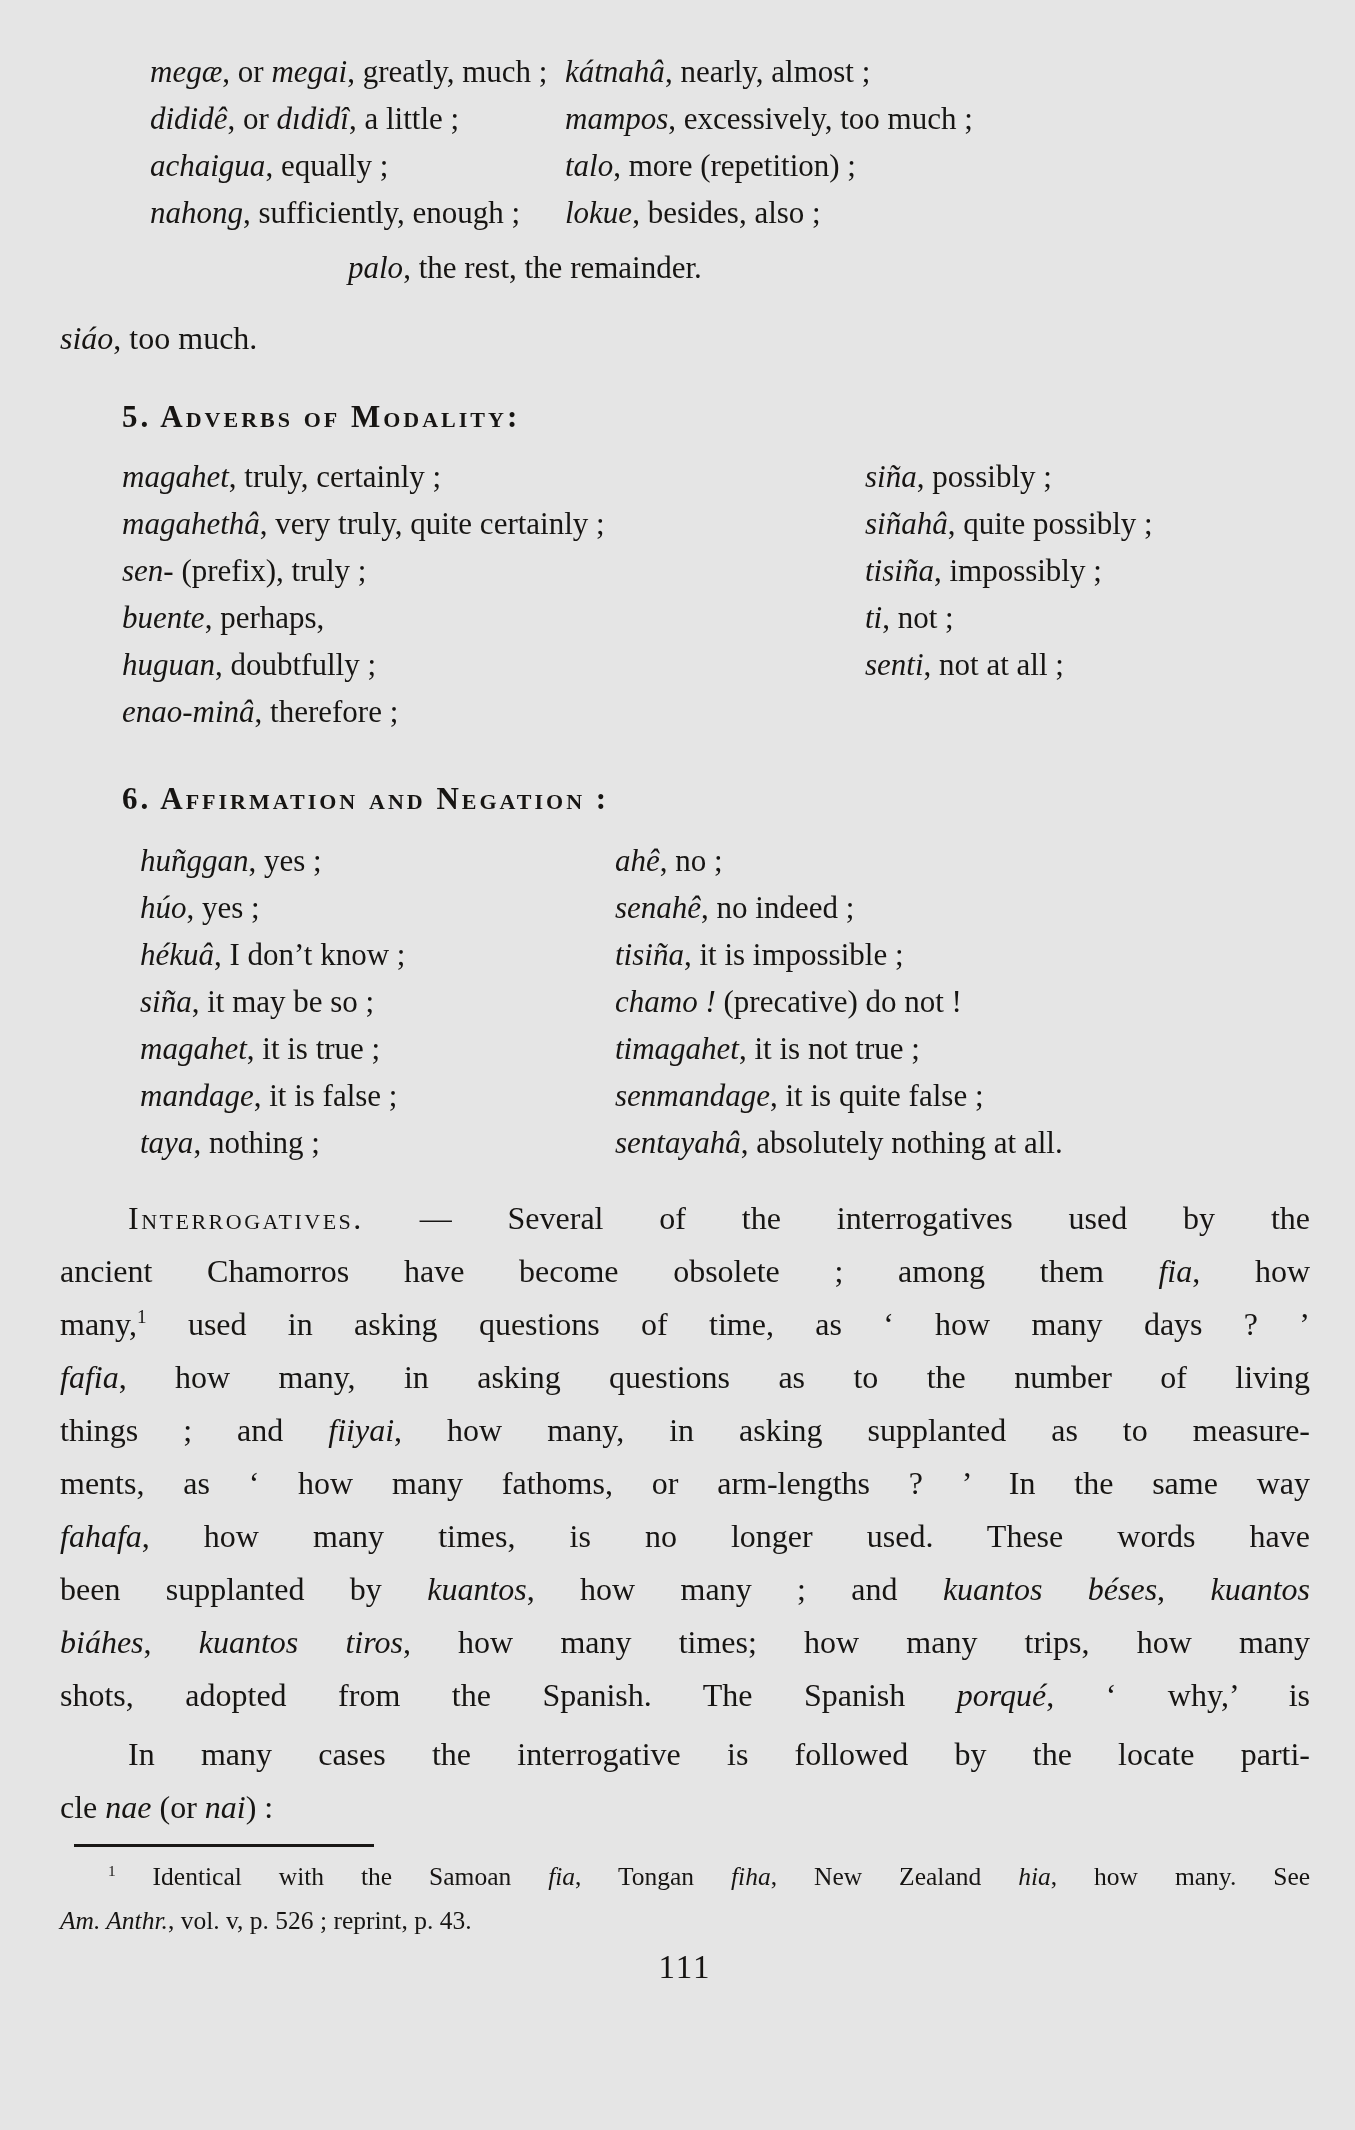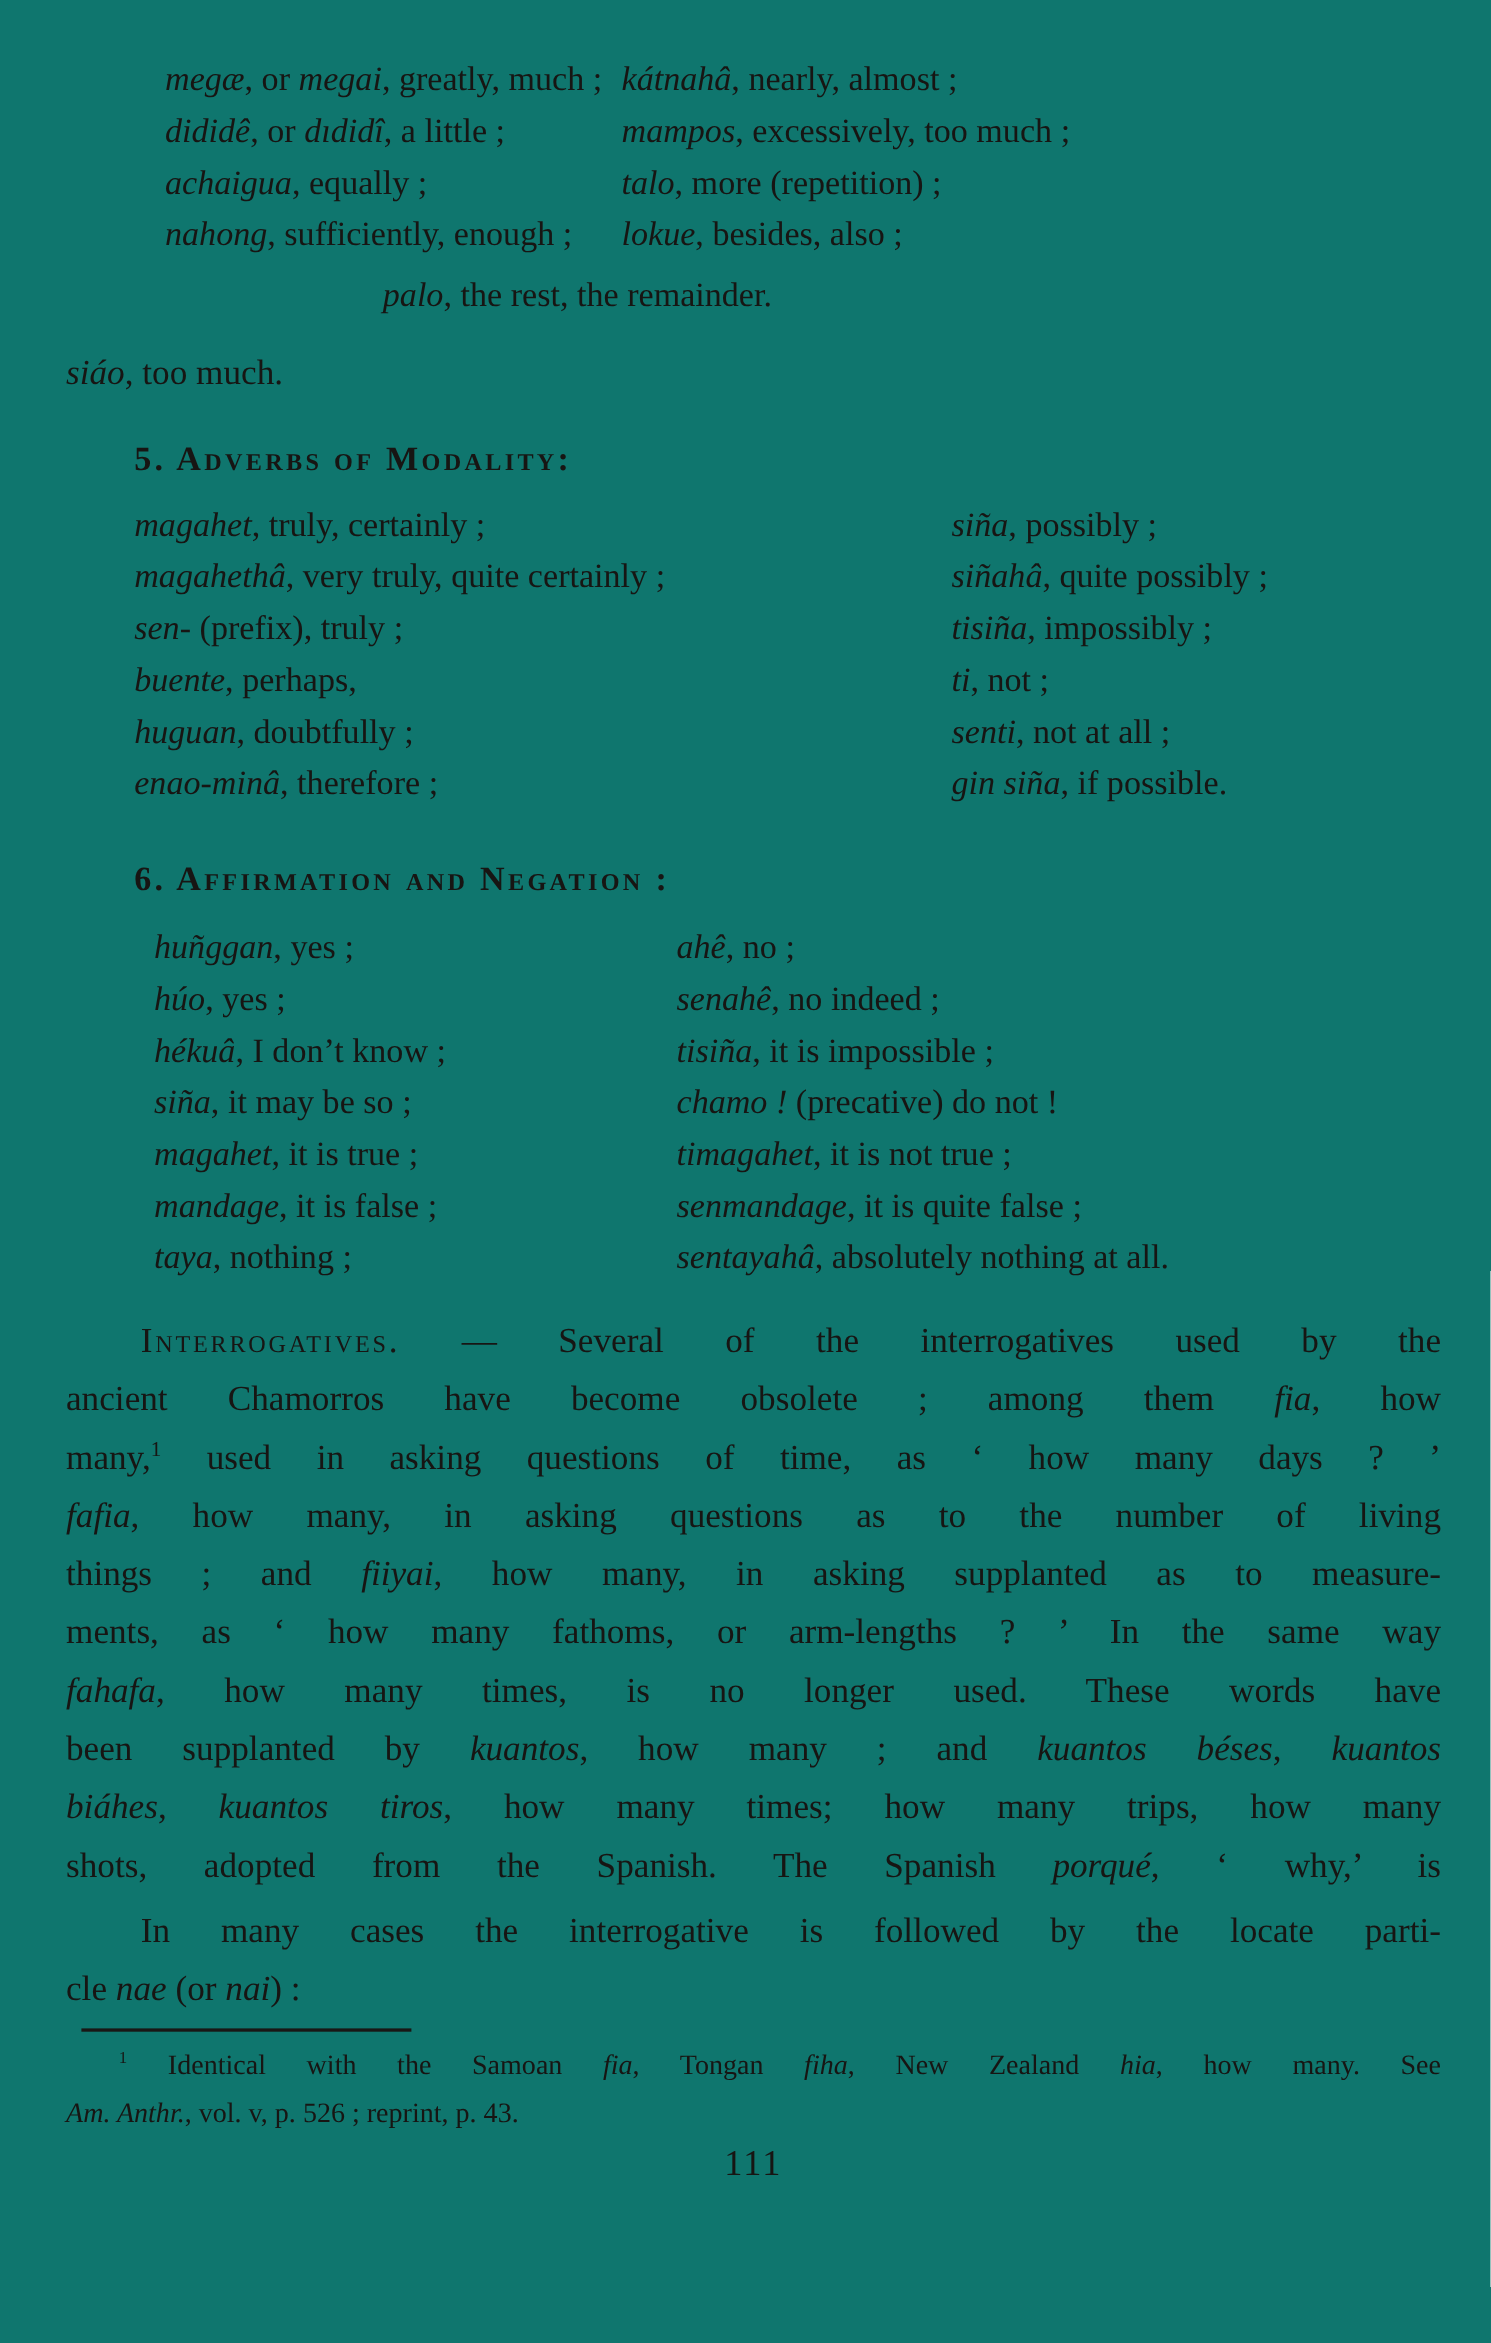--- a/index.html
+++ b/index.html
@@ -1,20 +1,20 @@
 <!DOCTYPE html>
 <html><head>
 <meta charset="utf-8">
 <style>
   html,body{margin:0;padding:0;background:#fdfdfb;}
   .page{
     position:relative;
     width:1355px;height:2130px;
     box-sizing:border-box;
-    background:#0f766e;
+    background:#e5e5e5;
     color:#171513;
     font-family:"Liberation Serif","DejaVu Serif",serif;
     padding:48px 45px 0 60px;
     overflow:hidden;
   }
   
   .tline{white-space:normal;}
   .just{text-align:justify;text-align-last:justify;}
   .ind{text-indent:68px;}
   .seg-i{font-style:italic;}
@@ -89,21 +89,20 @@
           <div class="tline"><span class="seg-i">buente</span><span class="seg-r">, perhaps,</span></div>
           <div class="tline"><span class="seg-i">huguan</span><span class="seg-r">, doubtfully ;</span></div>
           <div class="tline"><span class="seg-i">enao-minâ</span><span class="seg-r">, therefore ;</span></div>
         </div>
       <div class="vocab-col col-r">
           <div class="tline"><span class="seg-i">siña</span><span class="seg-r">, possibly ;</span></div>
           <div class="tline"><span class="seg-i">siñahâ</span><span class="seg-r">, quite possibly ;</span></div>
           <div class="tline"><span class="seg-i">tisiña</span><span class="seg-r">, impossibly ;</span></div>
           <div class="tline"><span class="seg-i">ti</span><span class="seg-r">, not ;</span></div>
           <div class="tline"><span class="seg-i">senti</span><span class="seg-r">, not at all ;</span></div>
-          <div class="tline"><span class="seg-i">gin siña</span><span class="seg-r">, if possible.</span></div>
         </div>
     </div>
   </section>
 
   <h2 class="sec-heading h-affirmation">6. Affirmation and Negation :</h2>
 
   <section>
     <div class="vocab-cols affirmation">
       <div class="vocab-col col-l">
           <div class="tline"><span class="seg-i">huñggan</span><span class="seg-r">, yes ;</span></div>

